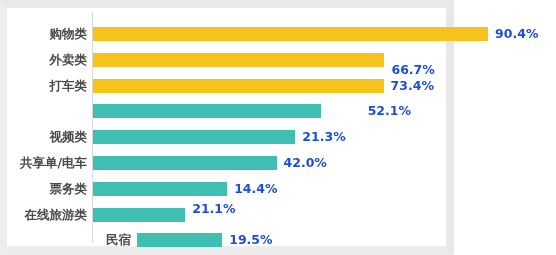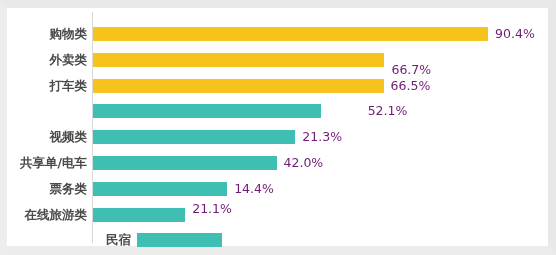--- a/index.html
+++ b/index.html
@@ -9,21 +9,21 @@
   }
   body {
     width: 556px;
     height: 255px;
     overflow: hidden;
     font-family: "DejaVu Sans", "Liberation Sans", sans-serif;
   }
 
   #chart-card {
     position: relative;
-    width: 556px;
+    width: 454px;
     height: 255px;
     box-sizing: border-box;
     background: #ffffff;
     border-top: 8px solid #e9e9e9;
     border-left: 7px solid #eceded;
     border-right: 8px solid #e8e8e8;
     border-bottom: 9px solid #ececec;
   }
 
   #plot-area {
@@ -70,22 +70,22 @@
   .bar {
     position: absolute;
     left: 86px;
     height: 14px;
     border-radius: 0;
   }
 
   .value-label {
     position: absolute;
     font-size: 12.5px;
-    font-weight: normal;
-    color: #701a75;
+    font-weight: bold;
+    color: #1d4ed8;
     white-space: nowrap;
     line-height: 14px;
     text-align: center;
   }
 </style>
 </head>
 <body>
 
 <div id="chart-card">
   <div id="plot-area">
@@ -97,21 +97,21 @@
           <div class="value-label" style="left: 488.048px; top: 6px;">90.4%</div>
         </div>
         <div class="bar-row" style="top: 38.8px;">
           <div class="category-label">外卖类</div>
           <div class="bar" style="width: 291.479px; height: 14px; top: 6px; background: rgb(246, 195, 28);"></div>
           <div class="value-label" style="left: 384.479px; top: 16px;">66.7%</div>
         </div>
         <div class="bar-row" style="top: 64.6px;">
           <div class="category-label">打车类</div>
           <div class="bar" style="width: 290.605px; height: 14px; top: 6px; background: rgb(246, 195, 28);"></div>
-          <div class="value-label" style="left: 383.605px; top: 6px;">66.5%</div>
+          <div class="value-label" style="left: 383.605px; top: 6px;">73.4%</div>
         </div>
         <div class="bar-row" style="top: 90.4px;">
           <div class="bar" style="width: 227.677px; height: 14px; top: 6px; background: rgb(62, 191, 178);"></div>
           <div class="value-label" style="left: 320.677px; top: 6px; margin-left: 40px;">52.1%</div>
         </div>
         <div class="bar-row" style="top: 116.2px;">
           <div class="category-label">视频类</div>
           <div class="bar" style="width: 202.331px; height: 14px; top: 6px; background: rgb(62, 191, 178);"></div>
           <div class="value-label" style="left: 295.331px; top: 6px;">21.3%</div>
         </div>
@@ -126,16 +126,17 @@
           <div class="value-label" style="left: 227.159px; top: 6px;">14.4%</div>
         </div>
         <div class="bar-row" style="top: 193.6px;">
           <div class="category-label">在线旅游类</div>
           <div class="bar" style="width: 92.207px; height: 14px; top: 6px; background: rgb(62, 191, 178);"></div>
           <div class="value-label" style="left: 185.207px; top: 0;">21.1%</div>
         </div>
         <div class="bar-row" style="top: 219.4px; margin-left: 44px;">
           <div class="category-label">民宿</div>
           <div class="bar" style="width: 85.215px; height: 14px; top: 6px; background: rgb(62, 191, 178);"></div>
+          <div class="value-label" style="left: 178.215px; top: 6px;">19.5%</div>
         </div>
       </div>
   </div>
 </div>
 
 </body></html>

